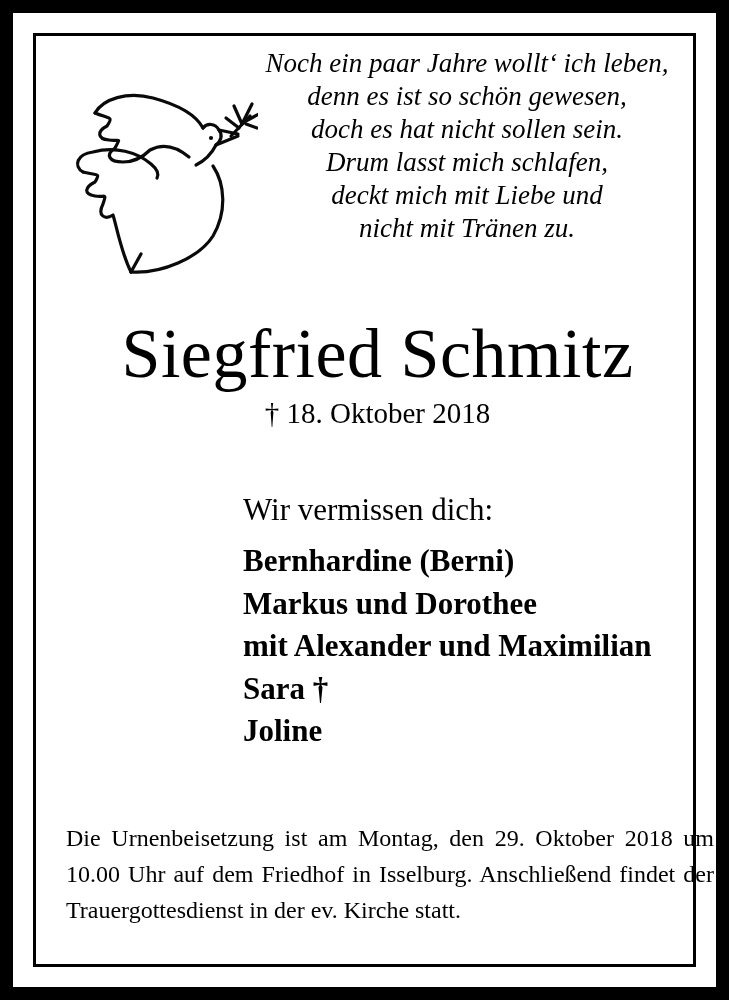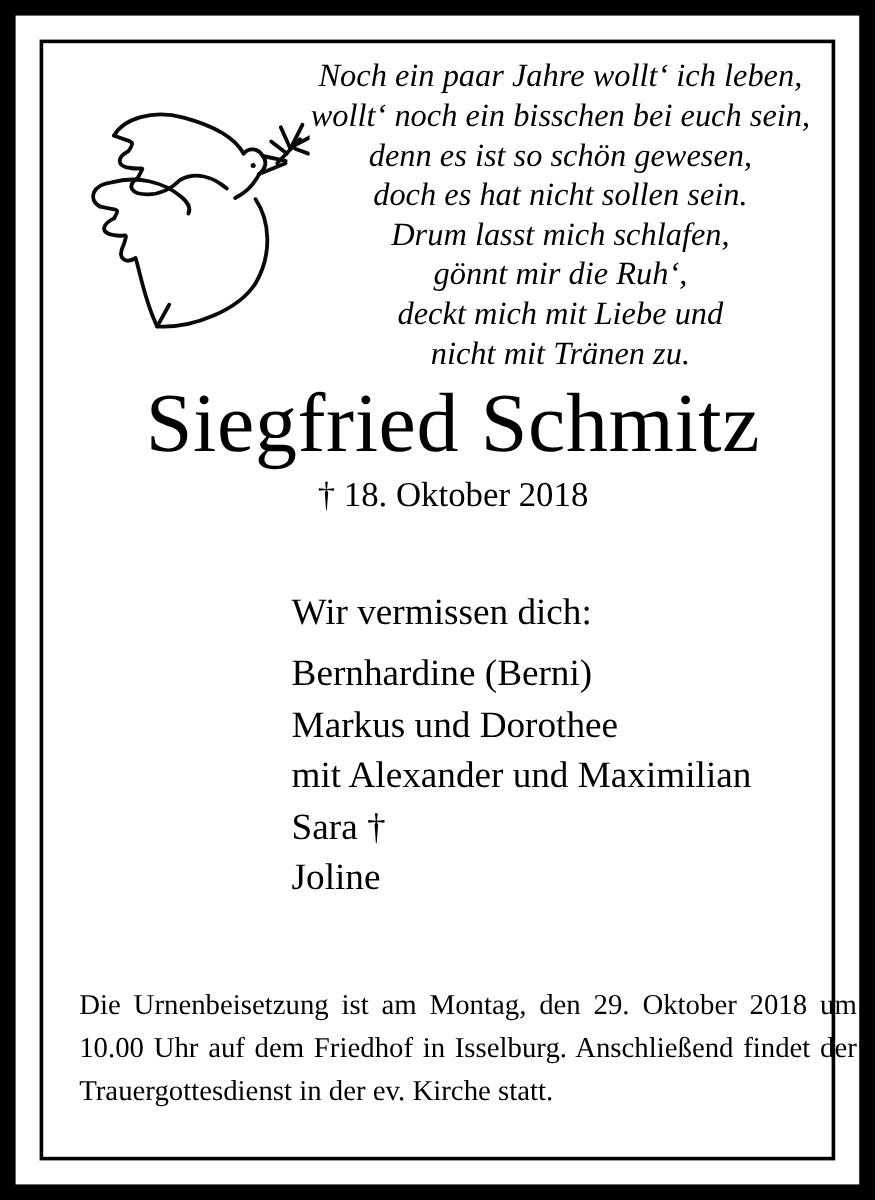--- a/index.html
+++ b/index.html
@@ -19,21 +19,21 @@
     font-size:70px;line-height:70px;font-weight:normal;text-align:center;
     letter-spacing:0.5px;
   }
   .dates{
     position:absolute;left:0;top:384px;width:729px;
     display:flex;justify-content:center;gap:60px;
     font-size:29px;line-height:32px;
   }
   .family{position:absolute;left:230px;top:465px;width:460px;font-size:31px;margin-top:11px;}
   .family .intro{line-height:42px;margin-bottom:9px;}
-  .family .mourner{line-height:42.5px;}
+  .family .mourner{line-height:42.5px;font-weight:bold;}
   .announcement{
     position:absolute;left:53px;top:807px;width:648px;margin:0;
     font-size:24px;line-height:36px;text-align:justify;
   }
   svg.dove *{vector-effect:non-scaling-stroke;}
 </style>
 </head>
 <body>
 
 <div class="stage">
@@ -68,25 +68,23 @@
       <path d="M 30 84 C 20 78, 24 66, 40 64 C 62 58, 84 64, 98 76 C 104 81, 106 86, 104 90"></path>
 
       <path d="M 30 84 C 44 88, 48 84, 42 94 C 32 99, 30 106, 42 108 C 52 110, 54 104, 50 116
                C 44 128, 52 132, 60 127 C 64 140, 68 164, 78 184"></path>
 
       <path d="M 78 184 L 88 166"></path>
     </svg>
 
     <div class="poem">
       <div>Noch ein paar Jahre wollt‘ ich leben,</div>
-      <div>wollt‘ noch ein bisschen bei euch sein,</div>
       <div>denn es ist so schön gewesen,</div>
       <div>doch es hat nicht sollen sein.</div>
       <div>Drum lasst mich schlafen,</div>
-      <div>gönnt mir die Ruh‘,</div>
       <div>deckt mich mit Liebe und</div>
       <div>nicht mit Tränen zu.</div>
     </div>
 
     <h1 class="name">Siegfried Schmitz</h1>
 
     <div class="dates">
       <span>† 18. Oktober 2018</span>
     </div>
 

